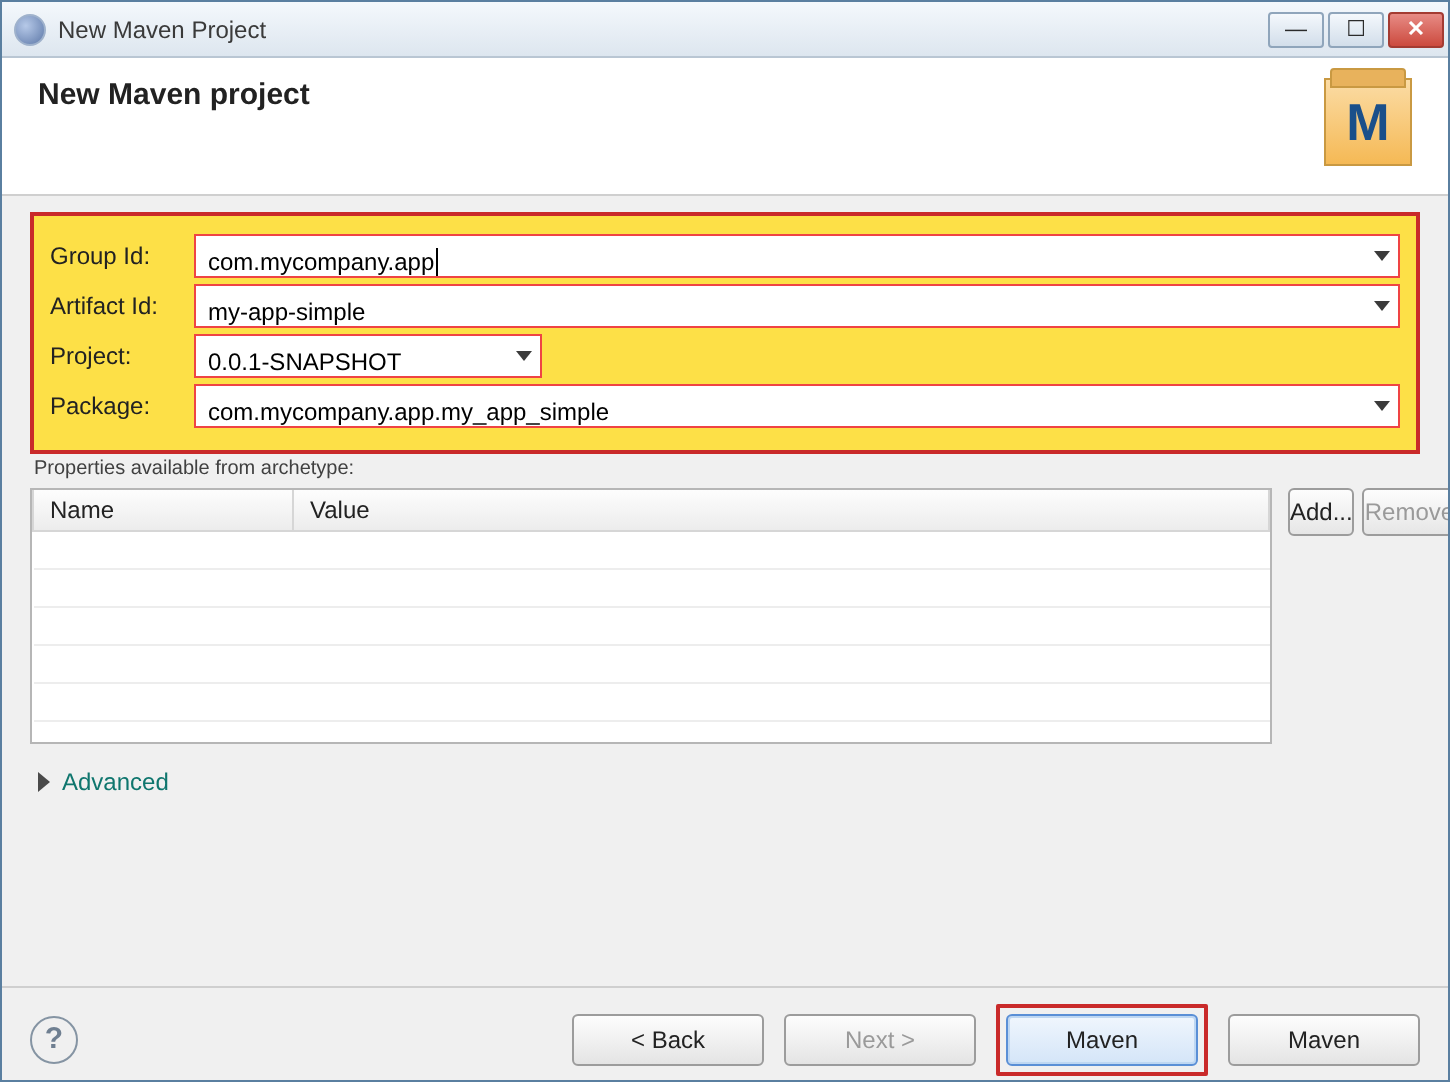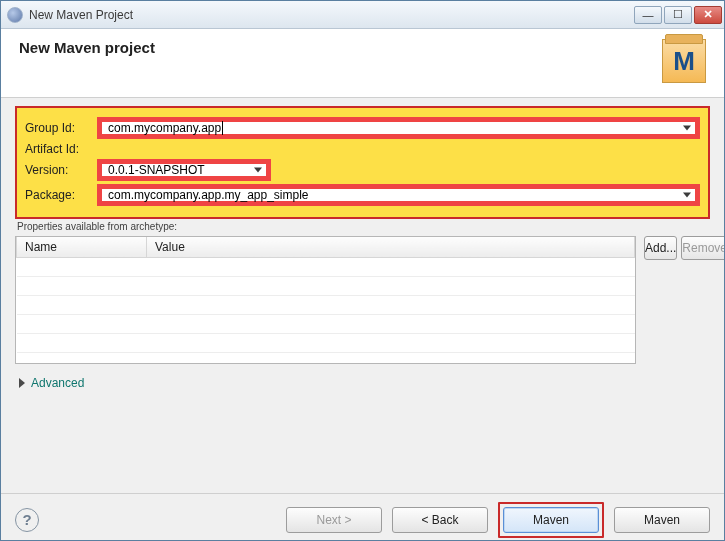--- a/index.html
+++ b/index.html
@@ -76,22 +76,22 @@
     overflow: hidden;
   }
   .highlight-box {
     border: 2px solid #c92a2a;
     padding: 6px 8px 8px 8px;
     background:#fde047;
   }
   .form-row { display:flex; align-items:center; margin: 3px 0; }
   .form-row label { width: 72px; color:#222; }
   .txt-combo {
-    flex:1; height:22px; border:5px solid #ef4444;
-    background:#fff; display:flex; align-items:center;
+    flex:1; height:22px; border:1px solid #ef4444;
+    background:#fff; display:flex; align-items:flex-end;
     padding: 0 20px 0 6px;
     position: relative;
     font-size:12px;
   }
   .txt-combo.small { flex: 0 0 174px; }
   .txt-combo .arrow {
     position:absolute; right:4px; top:50%; transform:translateY(-50%);
     width:0;height:0;border-left:4px solid transparent;border-right:4px solid transparent;
     border-top:5px solid #3b3b3b;
   }
@@ -189,24 +189,28 @@
       <label>Group Id:</label>
       <div class="txt-combo">
         <span>com.mycompany.app</span>
           <span class="cursor"></span>
         <div class="arrow"></div>
       </div>
     </div>
 
     <div class="form-row">
       <label>Artifact Id:</label>
-    </div>
-
-    <div class="form-row">
-      <label>Version:</label>
+      <div class="txt-combo">
+        <span>my-app-simple</span>
+        <div class="arrow"></div>
+      </div>
+    </div>
+
+    <div class="form-row">
+      <label>Project:</label>
       <div class="txt-combo small">
         <span>0.0.1-SNAPSHOT</span>
         <div class="arrow"></div>
       </div>
     </div>
 
     <div class="form-row">
       <label>Package:</label>
       <div class="txt-combo">
         <span>com.mycompany.app.my_app_simple</span>
@@ -263,19 +267,19 @@
   <div class="advanced">
     <div class="adv-tri"></div>
     <span>Advanced</span>
   </div>
 
 </div>
 
 <div class="footer">
   <div class="help-icon">?</div>
   <div class="spacer"></div>
+  <div class="fbtn">&lt; Back</div>
   <div class="fbtn disabled">Next &gt;</div>
-  <div class="fbtn">&lt; Back</div>
   <div class="finish-outline">
     <div class="fbtn primary">Maven</div>
   </div>
   <div class="fbtn">Maven</div>
 </div>
 
 </body></html>

